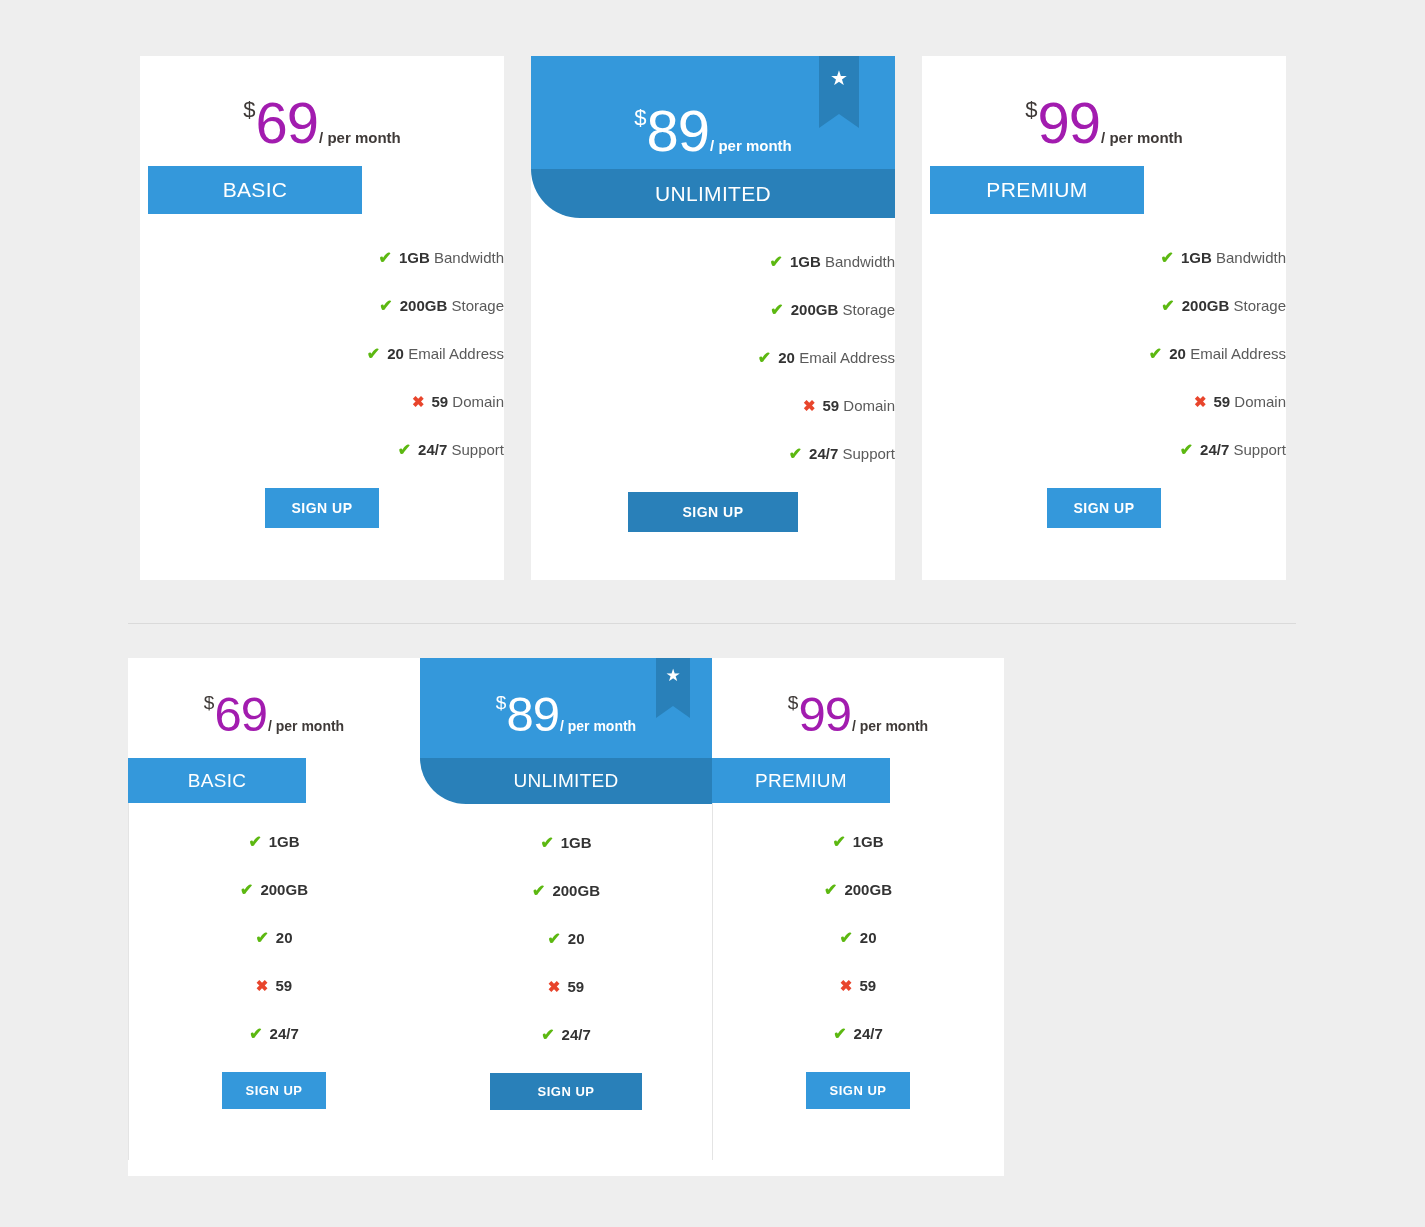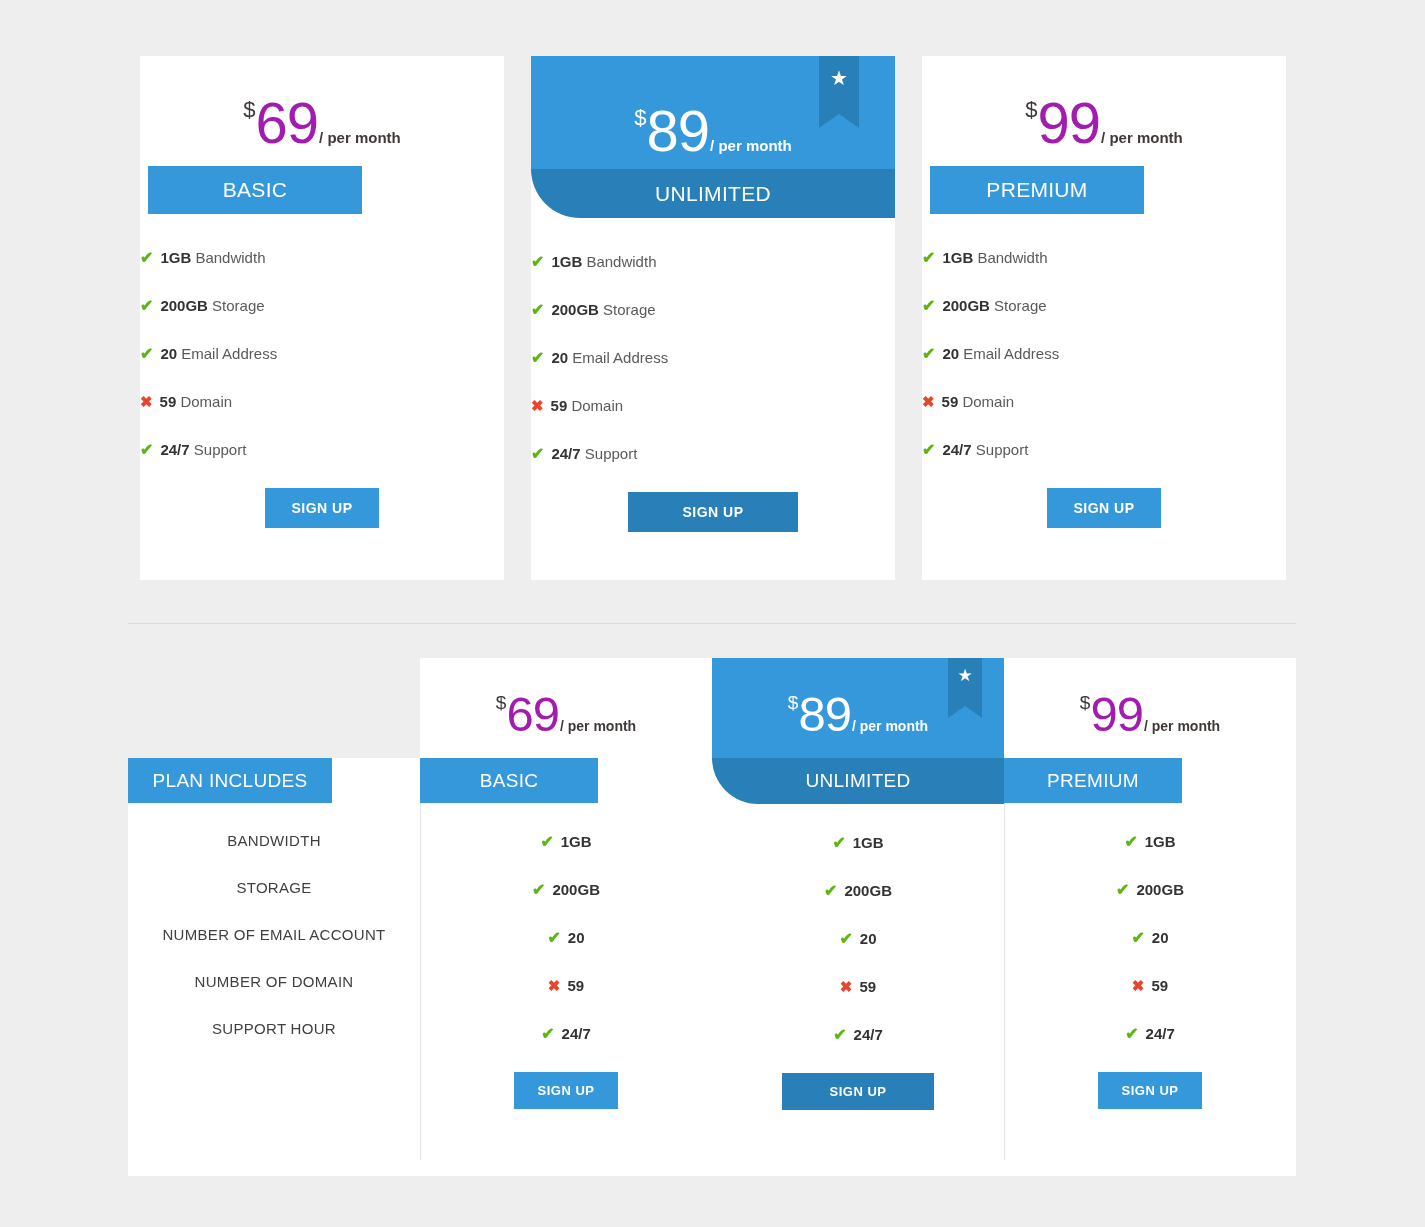--- a/index.html
+++ b/index.html
@@ -134,21 +134,21 @@
     z-index: 3;
   }
 
   
   .feat-list {
     list-style: none;
     margin: 0;
     padding: 34px 0 0 0;
   }
   .feat-list li {
-    text-align: left;
+    text-align: right;
     font-size: 15px;
     color: #4a4a4a;
     padding: 0;
     margin-bottom: 29px;
     white-space: nowrap;
     line-height: 1.2;
   }
   .tick {
     color: #5cb811;
     font-weight: bold;
@@ -384,32 +384,20 @@
         <li><span class="cross">✖</span><span class="fval">59</span> <span class="flabel">Domain</span></li>
         <li><span class="tick">✔</span><span class="fval">24/7</span> <span class="flabel">Support</span></li>
       </ul>
       <div class="signup-wrap"><button class="signup">SIGN UP</button></div>
     </div>
   </div>
 
 <div class="divider"></div>
 
 <div class="compare" id="compare-row">
-    <div class="col col-labels">
-      <div class="col-body"></div>
-      <div style="height:100px"></div>
-      <div class="c-bar">PLAN INCLUDES</div>
-      <ul class="c-rows">
-        <li>BANDWIDTH</li>
-        <li>STORAGE</li>
-        <li>NUMBER OF EMAIL ACCOUNT</li>
-        <li>NUMBER OF DOMAIN</li>
-        <li>SUPPORT HOUR</li>
-      </ul>
-    </div>
     <div class="col col-plan">
       <div class="col-body"></div>
       <div class="col-sep"></div>
       <div class="c-price">
         <div class="price-line"><span class="cur">$</span><span class="amt">69</span><span class="per">/ per month</span></div>
       </div>
       <div class="c-bar">BASIC</div>
       <ul class="c-rows">
         <li><span class="tick">✔</span><span>1GB</span></li>
         <li><span class="tick">✔</span><span>200GB</span></li>

